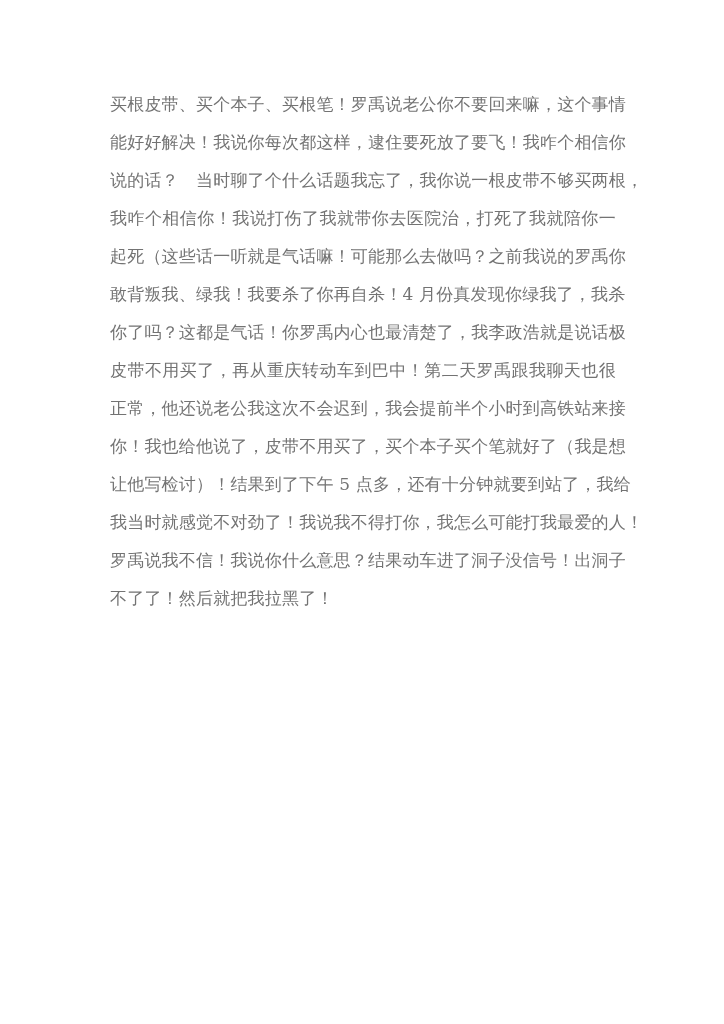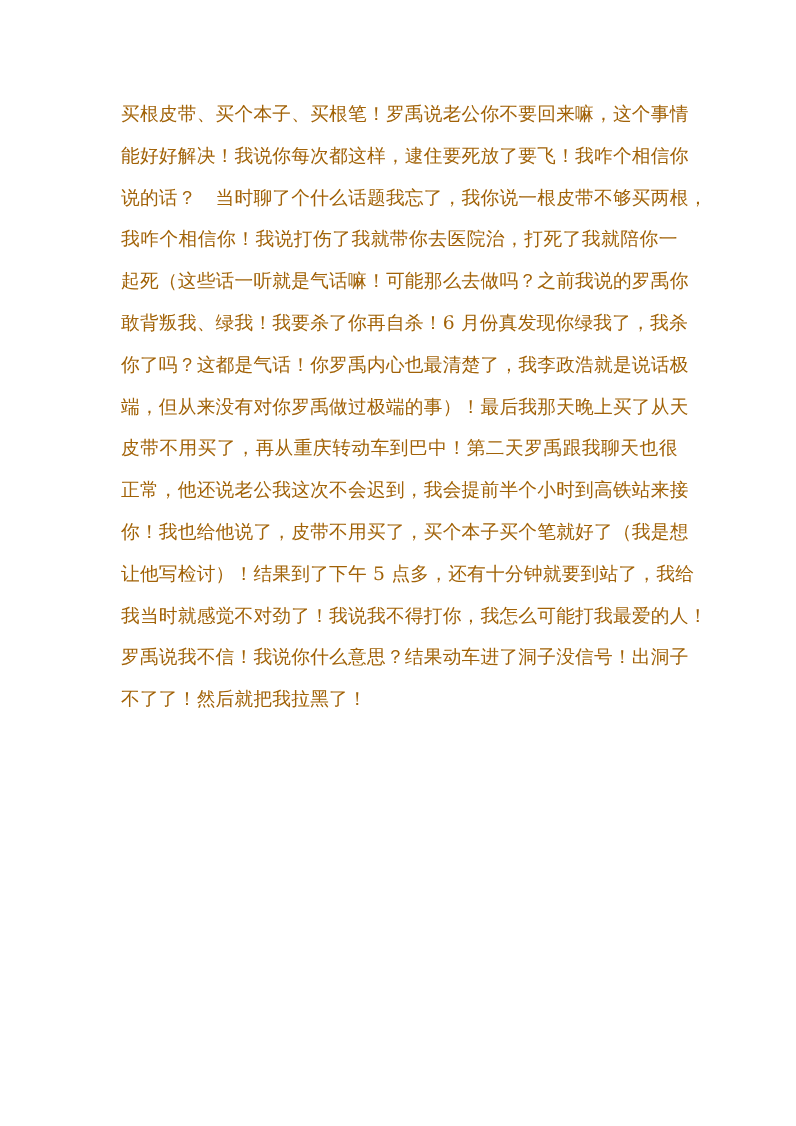--- a/index.html
+++ b/index.html
@@ -35,29 +35,28 @@
   .text-line.last {
     text-align: center;
     text-align-last: left;
     -moz-text-align-last: left;
   }
 </style>
 </head>
 <body style="background: rgb(255, 255, 255);">
 
 <div class="page" style="background: rgb(255, 255, 255);">
-  <div class="text-block" style="color: #a16207;">
+  <div class="text-block" style="color: #737373;">
       <div class="text-line">买根皮带、买个本子、买根笔！罗禹说老公你不要回来嘛，这个事情</div>
       <div class="text-line">能好好解决！我说你每次都这样，逮住要死放了要飞！我咋个相信你</div>
       <div class="text-line">说的话？　当时聊了个什么话题我忘了，我你说一根皮带不够买两根，</div>
       <div class="text-line">我咋个相信你！我说打伤了我就带你去医院治，打死了我就陪你一</div>
       <div class="text-line">起死（这些话一听就是气话嘛！可能那么去做吗？之前我说的罗禹你</div>
-      <div class="text-line">敢背叛我、绿我！我要杀了你再自杀！6 月份真发现你绿我了，我杀</div>
+      <div class="text-line">敢背叛我、绿我！我要杀了你再自杀！4 月份真发现你绿我了，我杀</div>
       <div class="text-line">你了吗？这都是气话！你罗禹内心也最清楚了，我李政浩就是说话极</div>
-      <div class="text-line">端，但从来没有对你罗禹做过极端的事）！最后我那天晚上买了从天</div>
       <div class="text-line">皮带不用买了，再从重庆转动车到巴中！第二天罗禹跟我聊天也很</div>
       <div class="text-line">正常，他还说老公我这次不会迟到，我会提前半个小时到高铁站来接</div>
       <div class="text-line">你！我也给他说了，皮带不用买了，买个本子买个笔就好了（我是想</div>
       <div class="text-line">让他写检讨）！结果到了下午 5 点多，还有十分钟就要到站了，我给</div>
       <div class="text-line">我当时就感觉不对劲了！我说我不得打你，我怎么可能打我最爱的人！</div>
       <div class="text-line">罗禹说我不信！我说你什么意思？结果动车进了洞子没信号！出洞子</div>
       <div class="text-line last">不了了！然后就把我拉黑了！</div>
     </div>
 </div>
 

